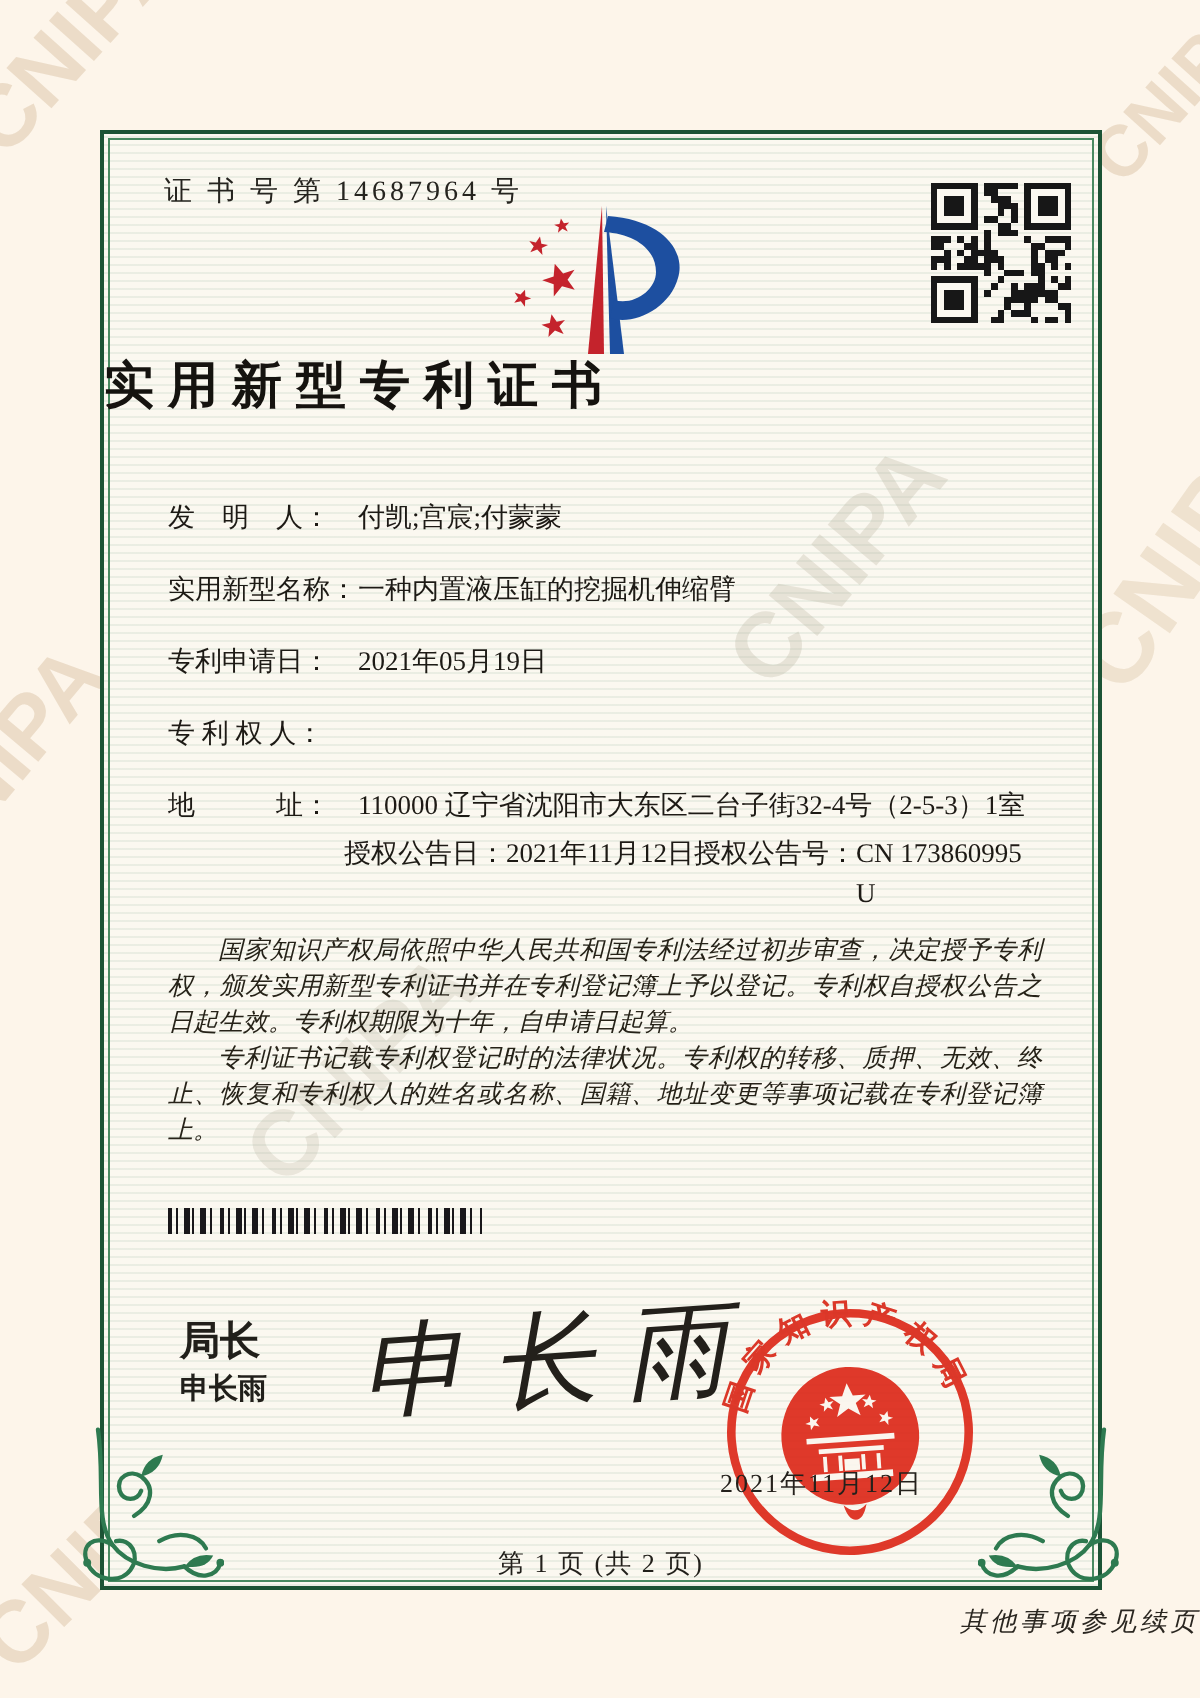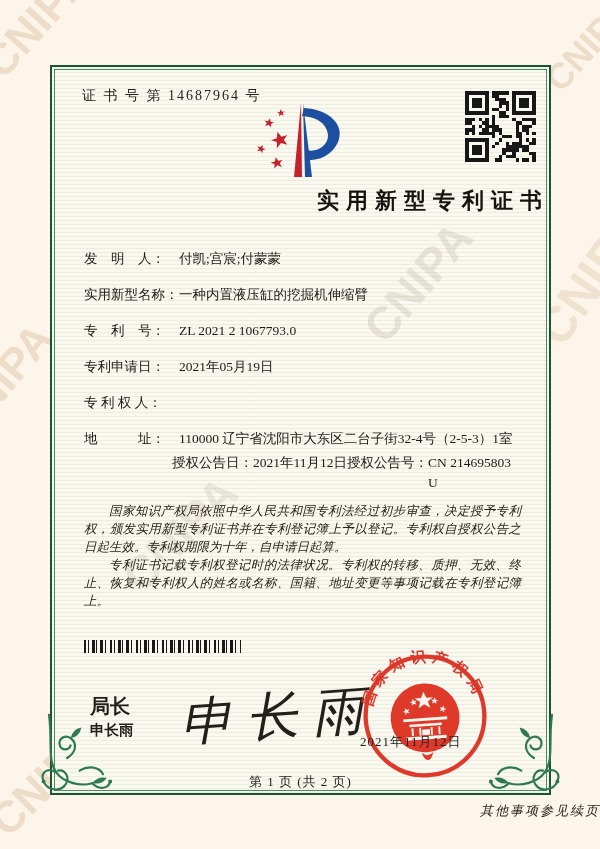--- a/index.html
+++ b/index.html
@@ -22,21 +22,21 @@
          background-color:#fbf8f0;
          background-image:repeating-linear-gradient(0deg,rgba(140,175,152,0.15) 0px,rgba(140,175,152,0.15) 1px,transparent 1px,transparent 4px);
          z-index:1;}
   .inner-frame{position:absolute;inset:2px;border:1px solid #498a61;pointer-events:none;}
 
   .cert-no{position:absolute;left:30px;top:20px;font-size:14px;letter-spacing:2px;color:#26241f;}
 
   .logo{position:absolute;left:192px;top:27px;width:112px;height:94px;}
   .qr{position:absolute;left:410px;top:21px;width:77px;height:77px;}
 
-  .title{position:absolute;left:0;right:0;top:119px;text-align:right;font-size:22px;font-weight:bold;
+  .title{position:absolute;left:0;right:0;top:109px;text-align:left;font-size:25px;font-weight:bold;
          letter-spacing:7px;color:#15130f;}
 
   .content{position:absolute;left:32px;top:182px;width:437px;z-index:2;}
   .row{display:flex;margin-bottom:16px;font-size:13.5px;line-height:20px;color:#1d1a15;}
   .row .lbl{flex:none;width:95px;}
   .row .val{flex:1;}
   .row-address{margin-bottom:5px;line-height:19px;}
   .grant-row{display:flex;margin-bottom:0;}
   .grant-pair{display:flex;}
   .grant-pair.first{width:263px;flex:none;justify-content:flex-end;}
@@ -257,42 +257,38 @@
     <div class="content">
       <div class="row">
         <span class="lbl">发　明　人：</span>
         <span class="val">付凯;宫宸;付蒙蒙</span>
       </div>
       <div class="row">
         <span class="lbl">实用新型名称：</span>
         <span class="val">一种内置液压缸的挖掘机伸缩臂</span>
       </div>
       <div class="row">
-        <span class="lbl">专　利　号：</span>
-        <span class="val">ZL 2021 2 1067793.0</span>
-      </div>
-      <div class="row">
         <span class="lbl">专利申请日：</span>
         <span class="val">2021年05月19日</span>
       </div>
       <div class="row">
         <span class="lbl">专 利 权 人：</span>
       </div>
       <div class="row row-address">
         <span class="lbl">地　　　址：</span>
         <span class="val">110000 辽宁省沈阳市大东区二台子街32-4号（2-5-3）1室</span>
       </div>
       <div class="row grant-row">
         <span class="grant-pair first">
           <span class="lbl">授权公告日：</span>
           <span>2021年11月12日</span>
         </span>
         <span class="grant-pair">
           <span class="lbl">授权公告号：</span>
-          <span>CN 214695803 U</span>
+          <span>CN 173860995 U</span>
         </span>
       </div>
 
       <div class="legal">
         <p>国家知识产权局依照中华人民共和国专利法经过初步审查，决定授予专利权，颁发实用新型专利证书并在专利登记簿上予以登记。专利权自授权公告之日起生效。专利权期限为十年，自申请日起算。</p>
         <p>专利证书记载专利权登记时的法律状况。专利权的转移、质押、无效、终止、恢复和专利权人的姓名或名称、国籍、地址变更等事项记载在专利登记簿上。</p>
       </div>
 
       <div class="barcode"></div>
 

